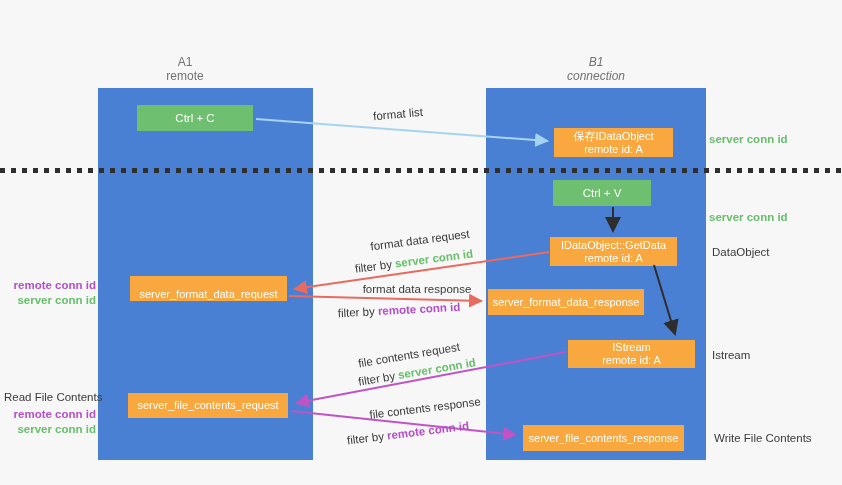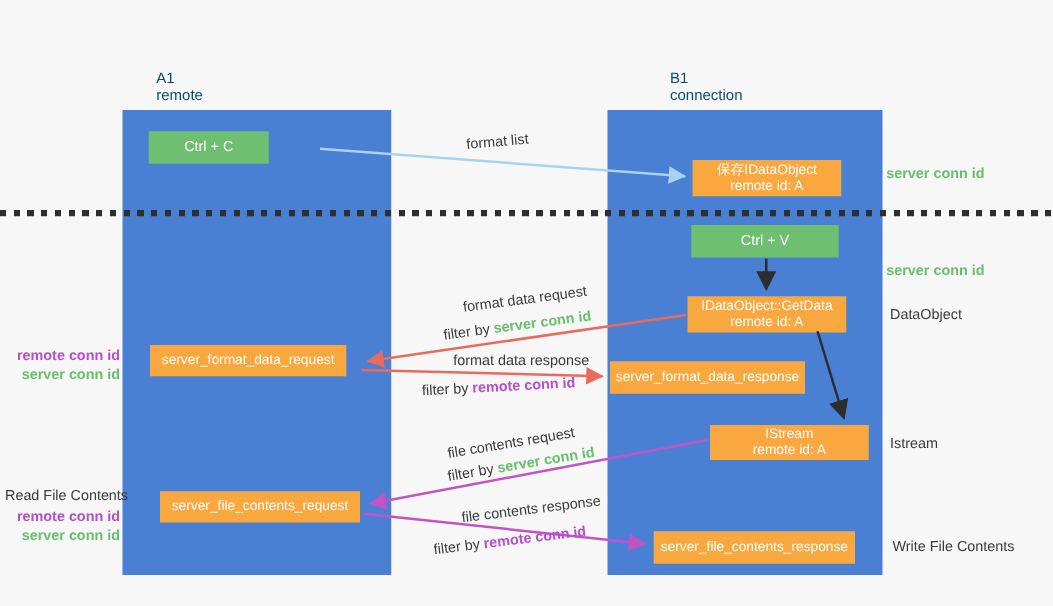--- a/index.html
+++ b/index.html
@@ -23,27 +23,28 @@
   .lane {
     position: absolute;
     background: #4a80d3;
     z-index: 1;
   }
   .lane-a1 { left: 98px; top: 88px; width: 215px; height: 372px; }
   .lane-b1 { left: 486px; top: 88px; width: 220px; height: 372px; }
   .lane-header {
     position: absolute;
     width: 120px;
+    text-align: center;
     font-size: 12px;
     line-height: 14px;
-    color: #0c4a6e;
+    color: #737373;
     z-index: 2;
   }
   .lane-a1-header { left: 125px; top: 55px; }
-  .lane-b1-header { left: 536px; top: 55px; }
+  .lane-b1-header { left: 536px; top: 55px; font-style: italic; }
   .dotted-line {
     position: absolute;
     left: 0; top: 168px;
     width: 842px; height: 5px;
     background: repeating-linear-gradient(90deg, #2f2f2f 0 5px, rgba(0,0,0,0) 5px 11px);
     z-index: 2;
   }
   .node {
     position: absolute;
     display: flex;
@@ -52,25 +53,25 @@
     justify-content: center;
     color: #ffffff;
     text-align: center;
     font-size: 11px;
     line-height: 13px;
     z-index: 3;
     white-space: nowrap;
   }
   .node-green { background: #6fbf70; font-size: 11.5px; }
   .node-orange { background: #f8a83f; }
-  .node-ctrl-c { left: 119px; top: 105px; width: 96px; height: 26px; text-align: right; }
+  .node-ctrl-c { left: 137px; top: 105px; width: 116px; height: 26px; text-align: right; }
   .node-save-obj { left: 554px; top: 128px; width: 119px; height: 29px; }
-  .node-ctrl-v { left: 553px; top: 180px; width: 118px; height: 26px; }
+  .node-ctrl-v { left: 553px; top: 180px; width: 98px; height: 26px; }
   .node-getdata { left: 550px; top: 237px; width: 127px; height: 29px; }
-  .node-format-req { left: 120px; top: 276px; width: 157px; height: 25px; }
+  .node-format-req { left: 130px; top: 276px; width: 157px; height: 25px; justify-content: flex-end; }
   .node-format-resp { left: 488px; top: 289px; width: 156px; height: 26px; }
   .node-istream { left: 568px; top: 340px; width: 127px; height: 28px; }
   .node-file-req { left: 128px; top: 393px; width: 160px; height: 25px; }
   .node-file-resp { left: 523px; top: 425px; width: 161px; height: 26px; }
   .arrows {
     position: absolute;
     left: 0; top: 0;
     width: 842px; height: 485px;
     z-index: 4;
     pointer-events: none;

